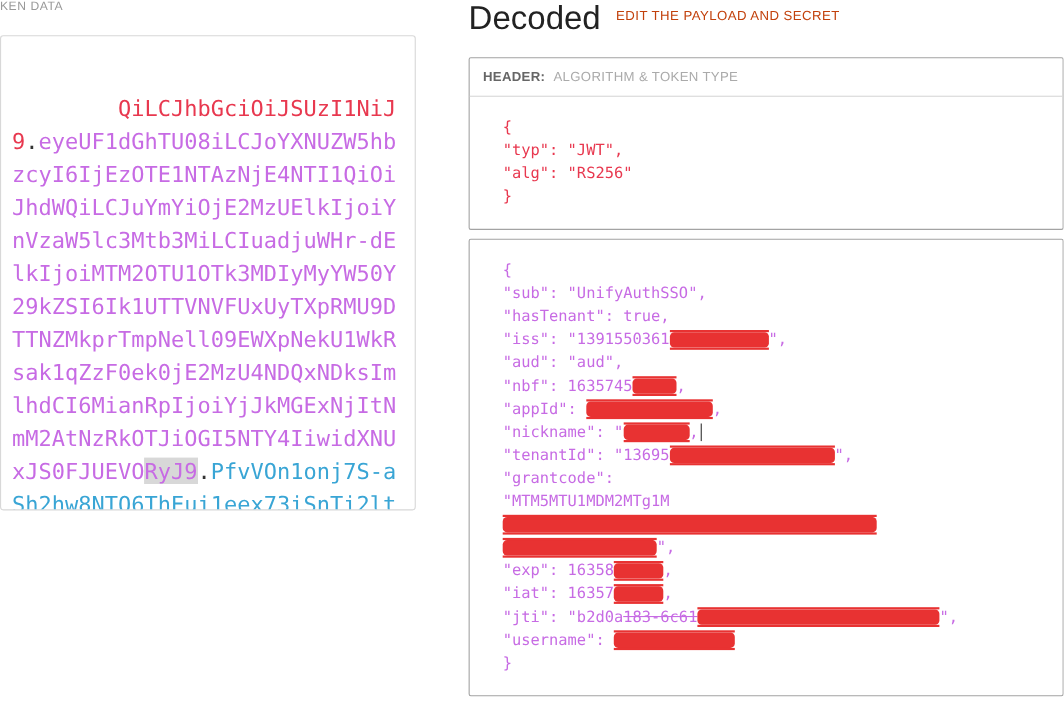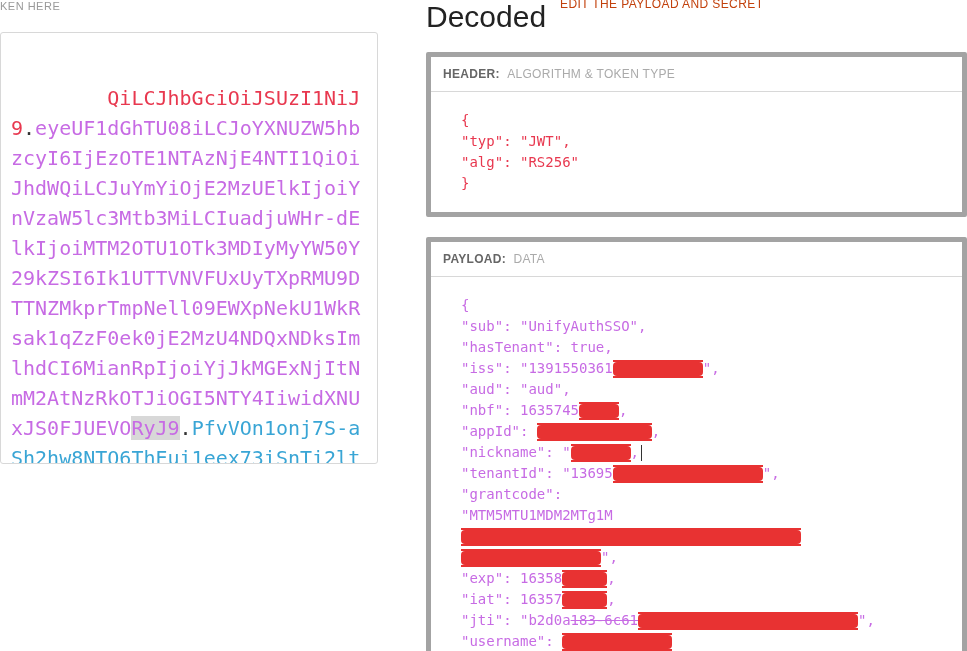--- a/index.html
+++ b/index.html
@@ -51,40 +51,40 @@
     .token-highlight {
       background: #d8d8d8;
     }
     .right-panel {
       flex: 1;
       padding: 0 0 0 48px;
       position: relative;
     }
     .decoded-header {
       display: flex;
-      align-items: flex-start;
+      align-items: center;
       gap: 14px;
       margin-bottom: 18px;
     }
     .decoded-title {
       font-size: 30px;
       font-weight: 400;
       color: #222;
     }
     .decoded-sub {
       font-size: 12px;
       color: #c2410c;
       letter-spacing: 0.4px;
       position: relative;
       top: -3px;
     }
     .section-box {
-      border: 5px solid #a3a3a3;
+      border: 1px solid #a3a3a3;
       border-radius: 2px;
-      margin-bottom: 20px;
+      margin-bottom: 8px;
     }
     .section-header {
       padding: 10px 12px;
       font-size: 12px;
       border-bottom: 1px solid #d8d8d8;
     }
     .section-label {
       color: #666;
       font-weight: 600;
       letter-spacing: 0.3px;
@@ -133,21 +133,21 @@
       background: #333;
       vertical-align: middle;
       margin-left: 2px;
     }
   </style>
 </head>
 <body>
 
 <div class="container">
   <div class="left-panel">
-    <div class="left-hint">KEN HERE</div>
+    <div class="left-hint">KEN DATA</div>
     <div class="token-box">
       <div class="token-text">
         <span class="token-header">QiLCJhbGciOiJSUzI1NiJ9</span><span class="token-dot">.</span><span class="token-payload">eyeUF1dGhTU08iLCJoYXNUZW5hbzcyI6IjEzOTE1NTAzNjE4NTI1QiOiJhdWQiLCJuYmYiOjE2MzUElkIjoiYnVzaW5lc3Mtb3MiLCIuadjuWHr-dElkIjoiMTM2OTU1OTk3MDIyMyYW50Y29kZSI6Ik1UTTVNVFUxUyTXpRMU9DTTNZMkprTmpNell09EWXpNekU1WkRsak1qZzF0ek0jE2MzU4NDQxNDksImlhdCI6MianRpIjoiYjJkMGExNjItNmM2AtNzRkOTJiOGI5NTY4IiwidXNUxJS0FJUEVO</span><span class="token-payload token-highlight">RyJ9</span><span class="token-dot">.</span><span class="token-sig">PfvVOn1onj7S-aSh2hw8NTO6ThEui1eex73iSnTi2ltbHiWtgo9KkXSk3NjRCj0Dq9yHcPUcTTuEx28ZomW2qCQoEqt2SV1yzh6Qs</span>
       </div>
     </div>
   </div>
 
   <div class="right-panel">
     <div class="decoded-header">
       <div class="decoded-title">Decoded</div>
@@ -161,24 +161,20 @@
       </div>
       <div class="section-body header-body">
         <div>{</div>
         <div>  "typ": "JWT",</div>
         <div>  "alg": "RS256"</div>
         <div>}</div>
       </div>
     </div>
 
     <div class="section-box">
-      <div class="section-header">
-        <span class="section-label">PAYLOAD:</span>
-        <span class="section-sublabel">DATA</span>
-      </div>
       <div class="section-body payload-body">
         <div>{</div>
         <div>  "sub": "UnifyAuthSSO",</div>
         <div>  "hasTenant": true,</div>
         <div><span>  "iss": "1391550361</span><span class="redact" style="width:90px;"></span><span>",</span></div>
         <div>  "aud": "aud",</div>
         <div><span>  "nbf": 16357</span><span>45</span><span class="redact" style="width:40px;"></span><span>,</span></div>
         <div><span>  "appId": </span><span class="redact" style="width:115px;"></span><span>,</span></div>
         <div><span>  "nickname": "</span><span class="redact" style="width:60px;"></span><span>,</span><span class="cursor-bar"></span></div>
         <div><span>  "tenantId": "13695</span><span class="redact" style="width:150px;"></span><span>",</span></div>

